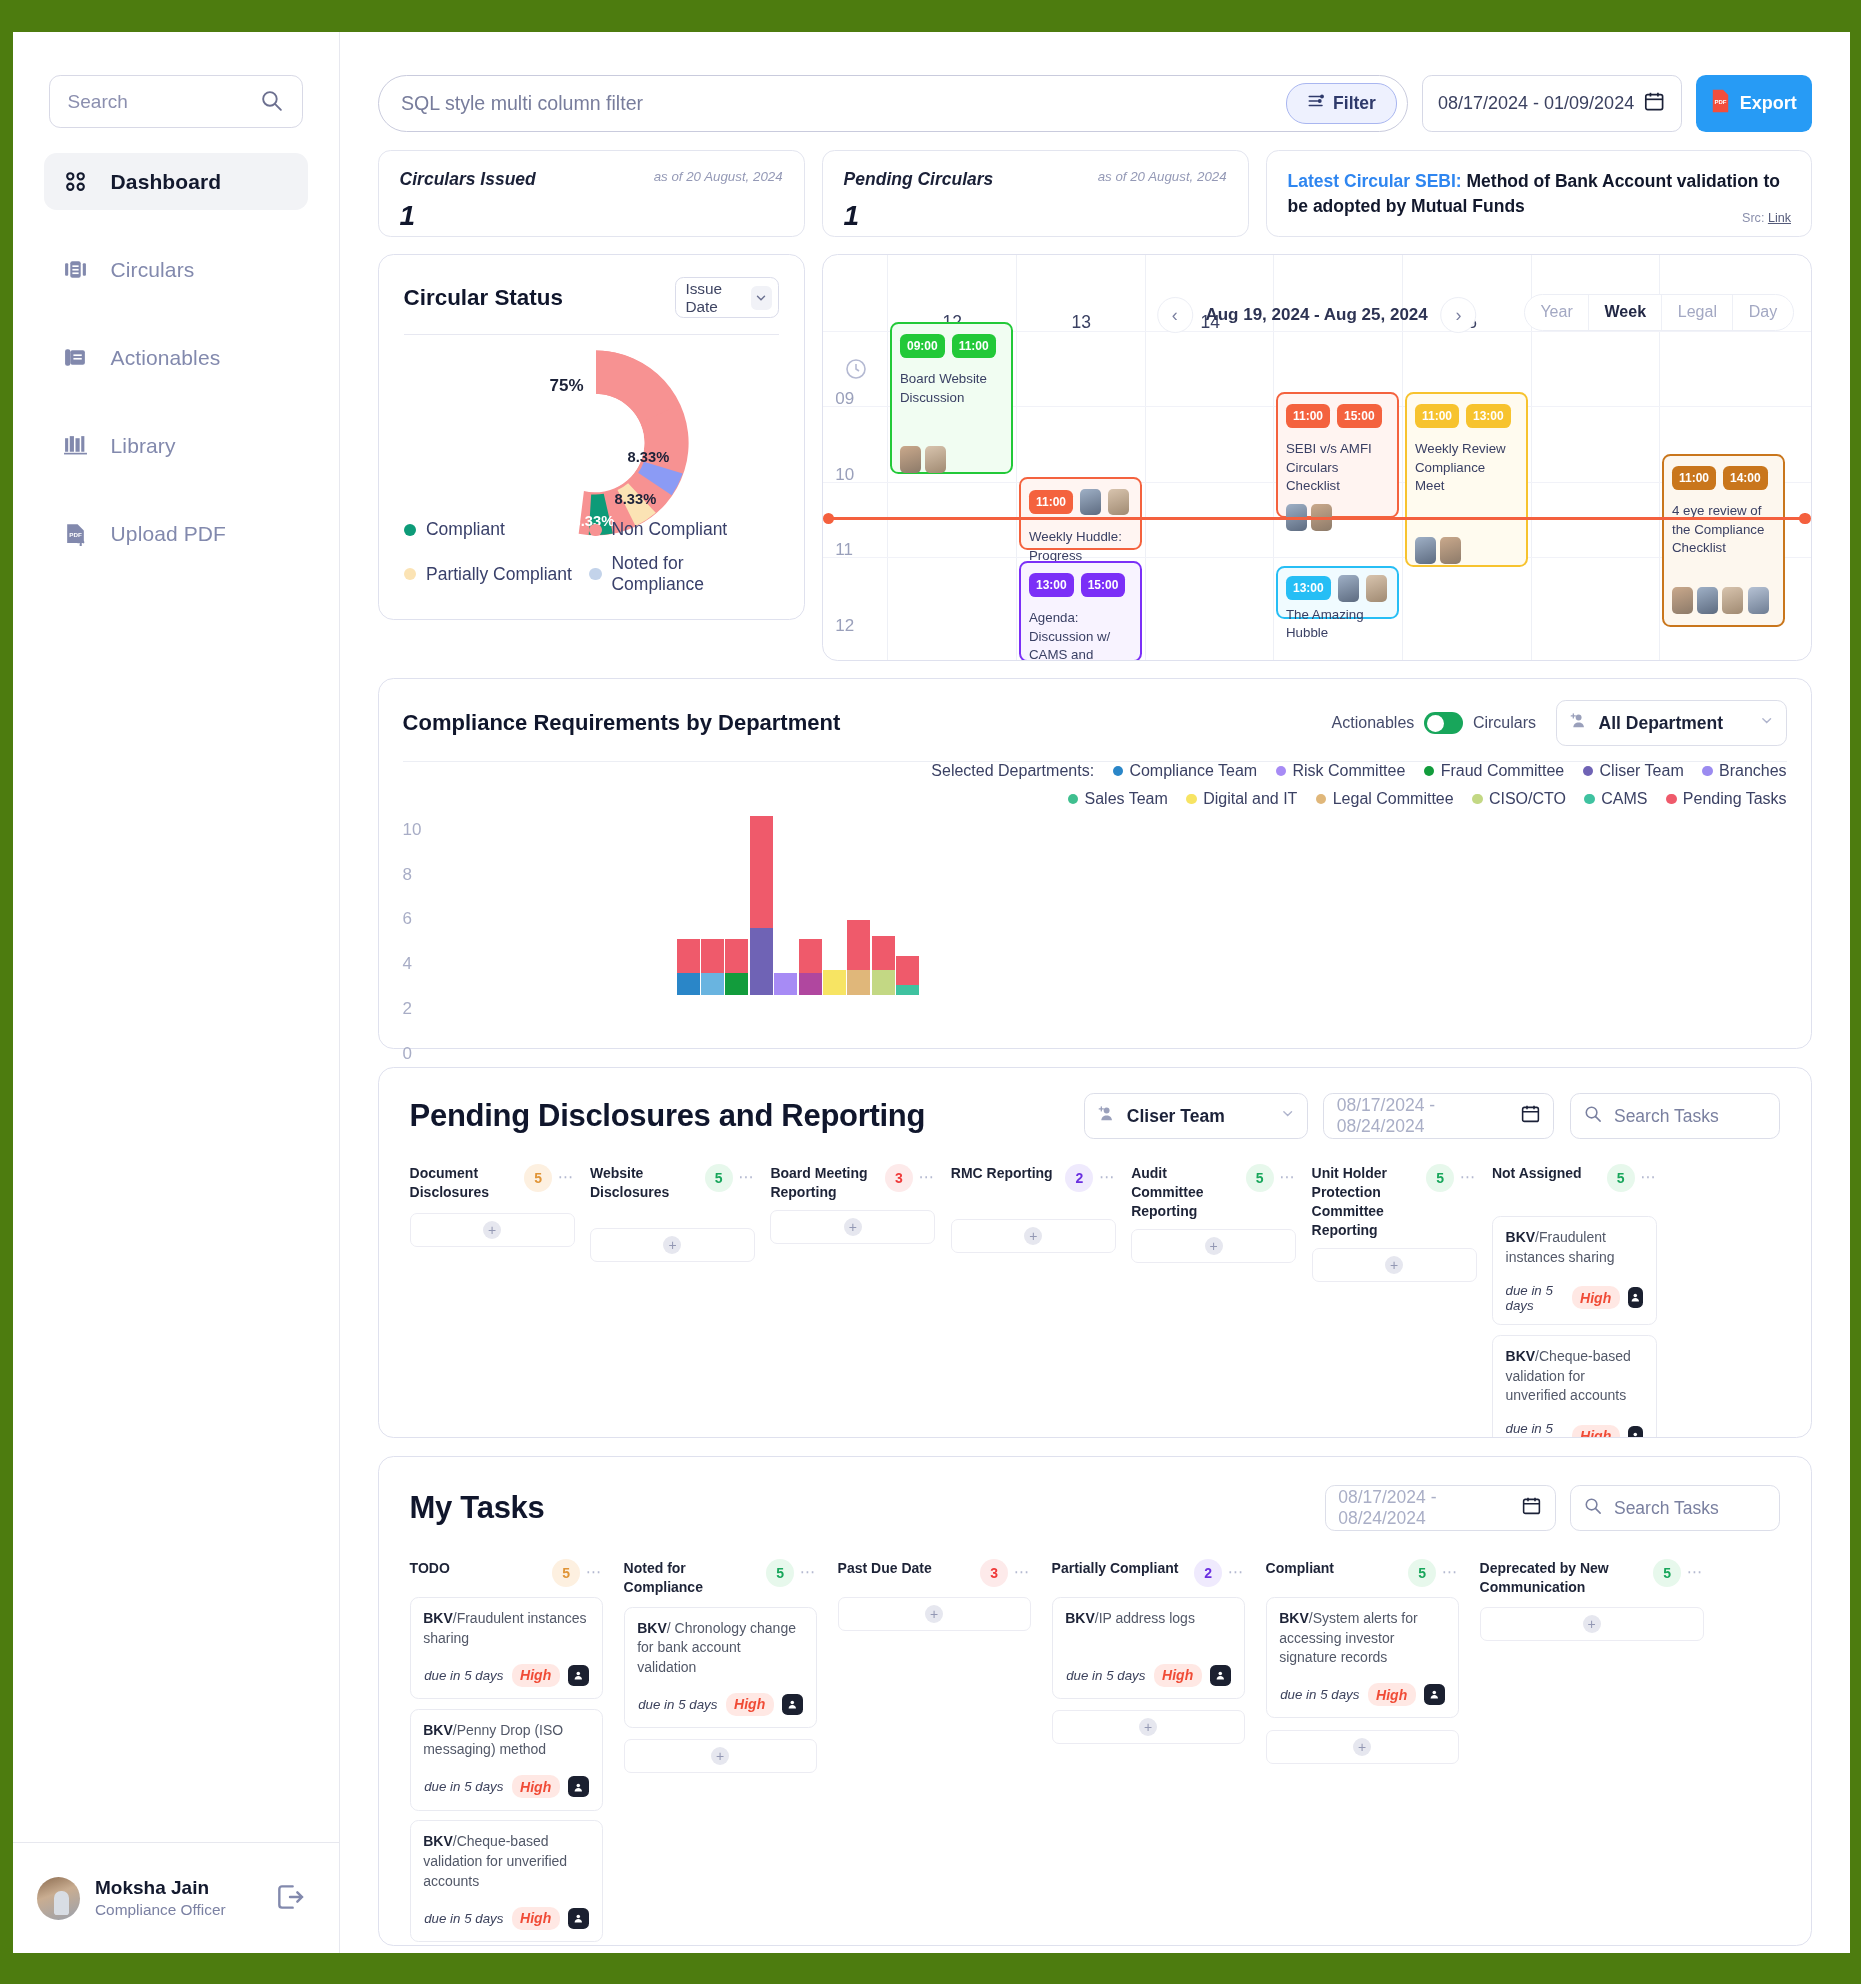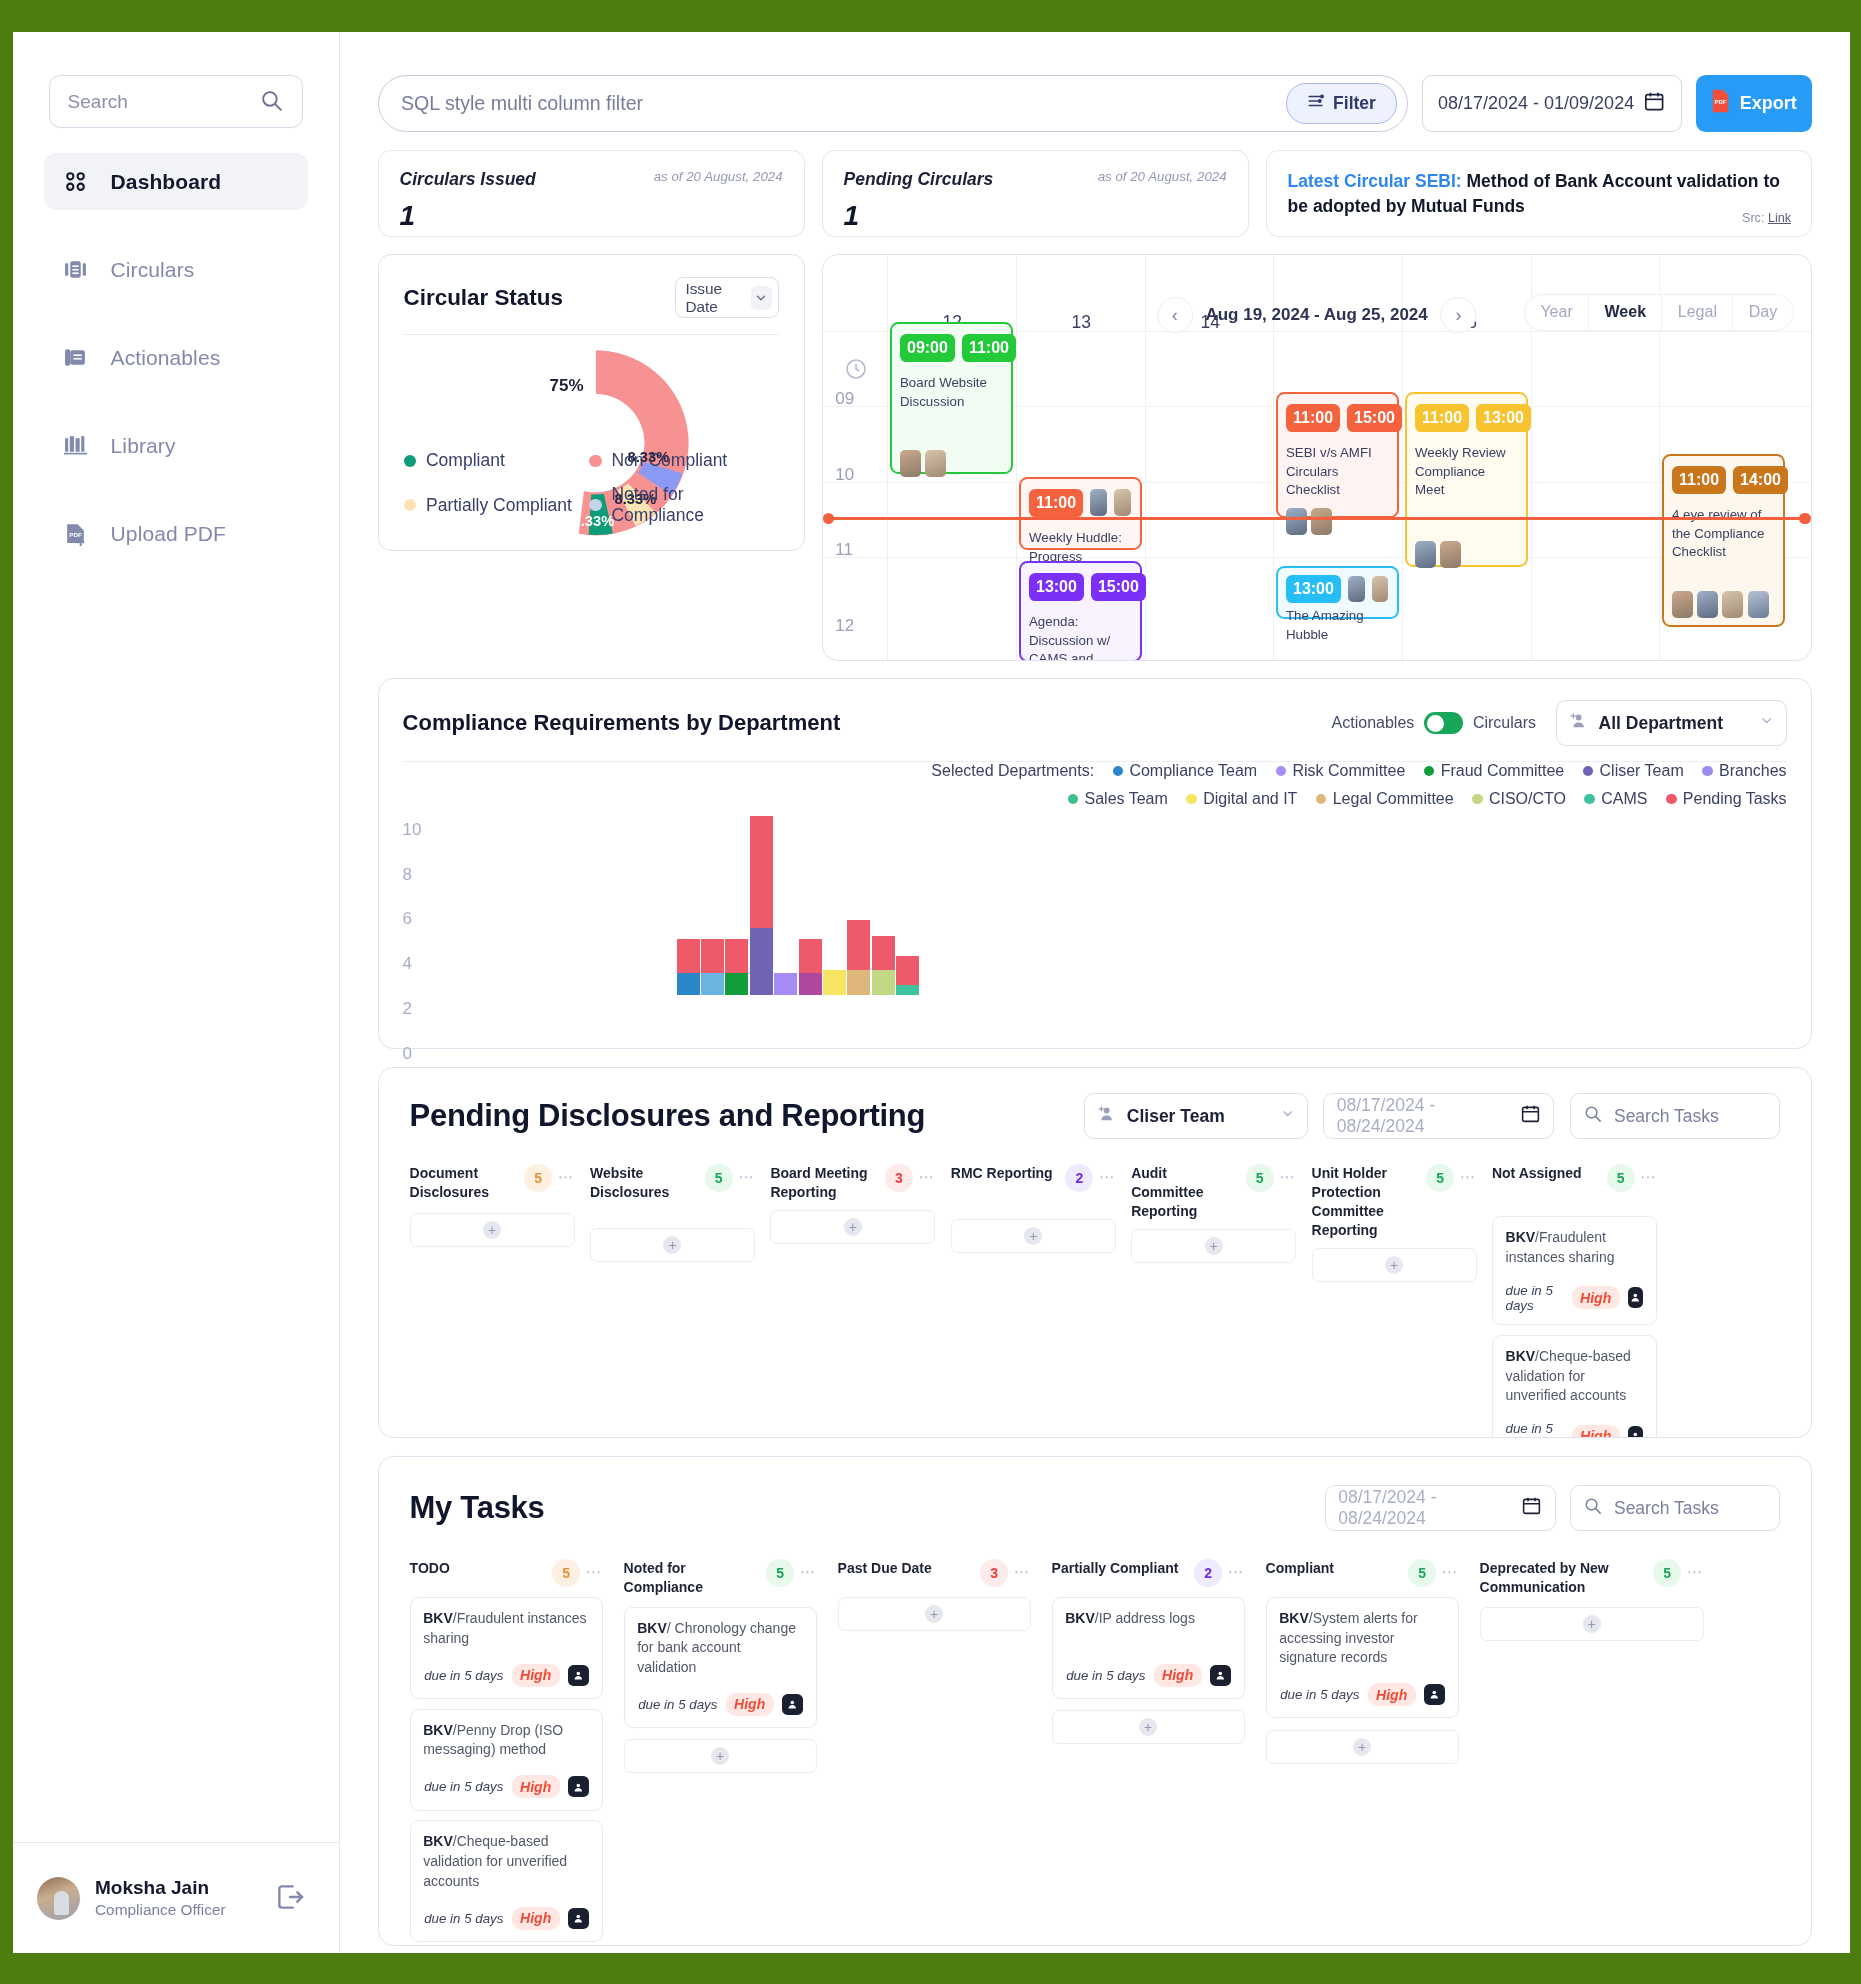--- a/index.html
+++ b/index.html
@@ -103,21 +103,21 @@
   .latest { font-size: 17.5px; line-height: 1.45; color: #12182c; font-weight: bold; }
   .latest .blue { color: #2f86f0; }
   .srclink { position: absolute; right: 19.6px; bottom: 11.2px; font-size: 12.6px; color: #8a8fac; }
   .srclink u { color: #555b7a; }
 
   
   .row2 { display: flex; gap: 17px; margin-top: 17px; }
 
   .card { border: 0.7px solid #dfe1ee; border-radius: 15.4px; background: #fff; }
 
-  .donutcard { width: 427px; height: 297px; padding: 22.4px 25px; position: relative; border-radius: 13px; }
+  .donutcard { width: 427px; height: 366px; padding: 22.4px 25px; position: relative; }
   .donuthead { display: flex; justify-content: space-between; align-items: center; }
   .donuttitle { font-size: 22.4px; font-weight: bold; color: #10162c; }
   .issuedate {
     width: 104px; height: 41px; border: 0.7px solid #dadcea; border-radius: 8.4px;
     display: flex; align-items: center; justify-content: space-between; padding: 0 5.6px 0 9.8px;
     font-size: 15.4px; color: #3f4563;
   }
   .mini-chev { width: 24px; height: 24px; border-radius: 5.6px; background: #f1f2f7; display:flex;align-items:center;justify-content:center;}
   .donutrule { height: 0.7px; background: #e7e8f1; margin: 15.4px 0 0 0; }
   .legend { position: absolute; left: 25px; bottom: 24px; width: 371px;
@@ -148,21 +148,21 @@
   .calhour { position: absolute; left: 12.6px; font-size: 17px; color: #9aa0bb; }
   .clockicon { position: absolute; left: 9.8px; top: 354px; }
   .nowline { position: absolute; left: 4.2px; right: 4.2px; height: 2.8px; background: #f4603e; z-index: 4; }
   .nowline::before, .nowline::after {
     content:''; position:absolute; top:-4.2px; width:11.2px;height:11.2px;border-radius:50%;background:#f4603e;
   }
   .nowline::before { left:-4.2px; } .nowline::after { right:-4.2px; }
 
   .ev { position: absolute; border-radius: 8.4px; border-width: 2.1px; border-style: solid; padding: 9.8px 8.4px; z-index: 3; }
   .evchips { display: flex; gap: 7px; align-items: center; }
-  .chip { border-radius: 6.3px; color: #fff; font-size: 16px; font-weight: bold; padding: 4.9px 7px; }
+  .chip { border-radius: 6.3px; color: #fff; font-size: 12px; font-weight: bold; padding: 4.9px 7px; }
   .evtitle { font-size: 13.3px; color: #3a4064; margin-top: 12.6px; line-height: 1.4; }
   .faces { display: flex; gap: 4.2px; margin-top: 8.4px; }
   .face { width: 21px; height: 26.6px; border-radius: 4.9px; background: linear-gradient(160deg,#caa98c,#8c7a69); }
   .face.b { background: linear-gradient(160deg,#9fb0c6,#5d6b80); }
   .face.c { background: linear-gradient(160deg,#d8c4ae,#a08a72); }
   .face.d { background: linear-gradient(160deg,#b6c2d4,#6e7d93); }
 
   
   .deptcard { margin-top: 17px; height: 371px; padding: 21px 24px; position: relative; }
   .depthead { display: flex; align-items: center; justify-content: space-between; }

